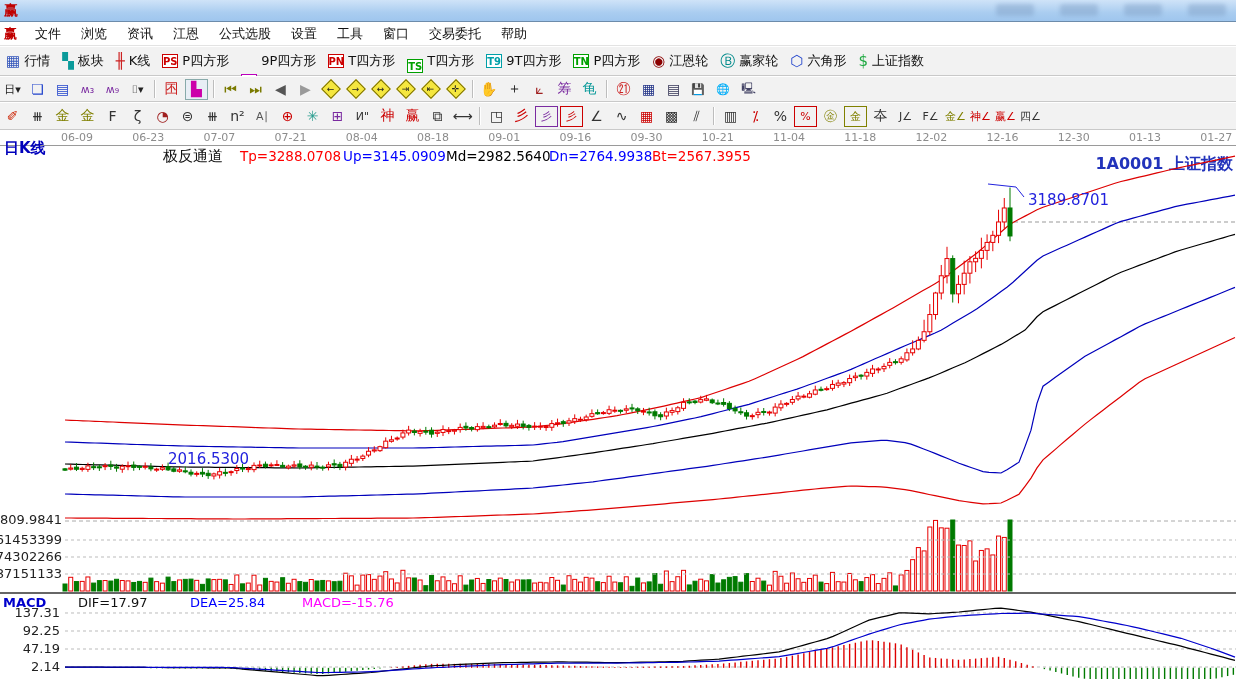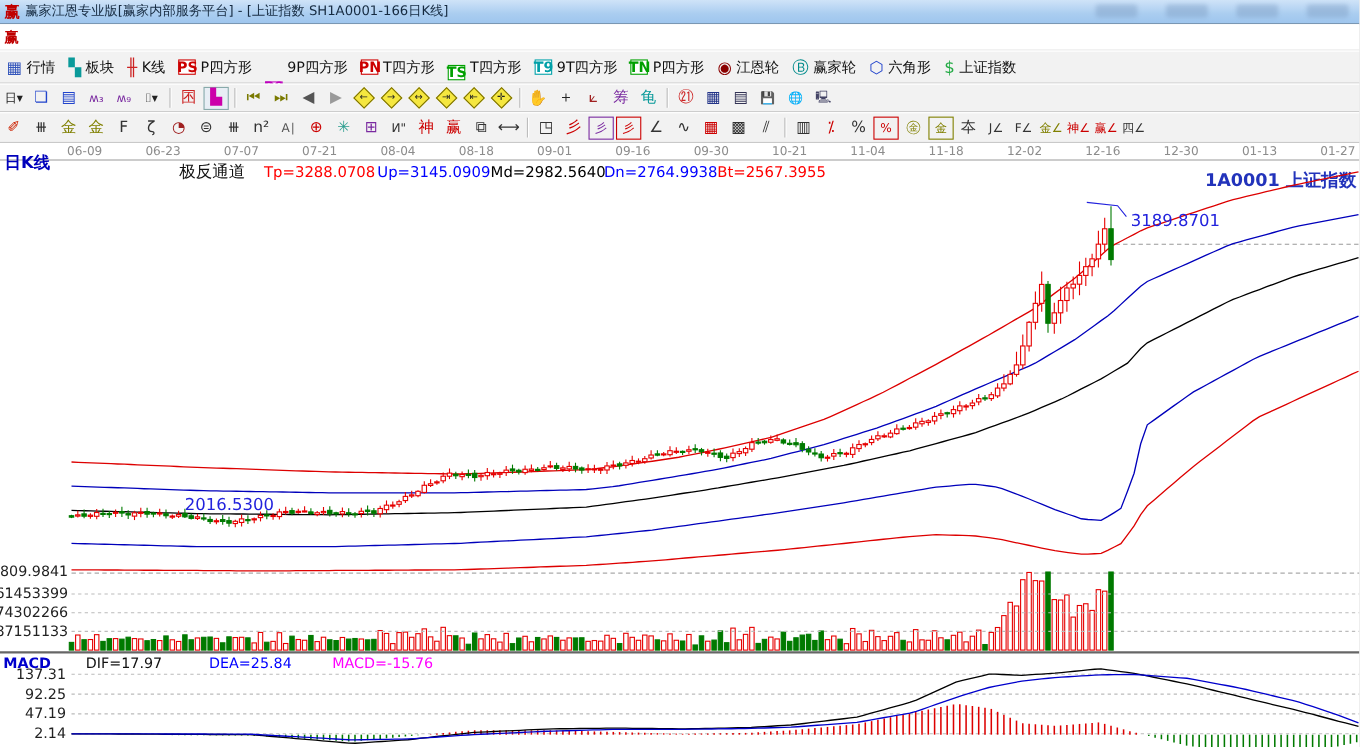--- a/index.html
+++ b/index.html
@@ -19,51 +19,62 @@
   .menubar .logo{color:#c00000;font-weight:bold;font-size:13px;margin:0 8px 0 4px;}
   .menu-item{font-size:13px;color:#111;padding:2px 10px;cursor:default;}
   
   .toolbar{position:absolute;left:0;width:1236px;background:#f2f2f2;display:flex;align-items:center;
     border-top:1px solid #ffffff;border-bottom:1px solid #c9c9c9;box-sizing:border-box;}
   .tb1{top:46px;height:30px;}
   .tb2{top:76px;height:26px;}
   .tb3{top:102px;height:28px;}
   .tb-item{display:flex;align-items:center;gap:4px;padding:2px 6px;font-size:13px;color:#111;cursor:default;}
   .badge{display:inline-flex;align-items:center;justify-content:center;width:16px;height:14px;
-    font-size:13px;font-weight:bold;background:#fff;box-sizing:border-box;}
+    font-size:10px;font-weight:bold;background:#fff;box-sizing:border-box;}
   .glyph16{font-size:15px;line-height:16px;}
   .icon-btn{width:23px;height:21px;display:inline-flex;align-items:center;justify-content:center;
     font-size:14px;margin:0 1px;cursor:default;box-sizing:border-box;}
   .icon-btn.pressed{border:1px solid #8aa;background:#e8eef5;}
   .tb-sep{width:1px;height:18px;background:#bdbdbd;margin:0 4px;box-shadow:1px 0 0 #fff;}
   .diamond{width:12px;height:12px;transform:rotate(45deg);background:#f5e73f;border:1px solid #7a6f00;
     display:flex;align-items:center;justify-content:center;}
   .diamond span{transform:rotate(-45deg);font-size:9px;color:#222;line-height:1;}
   .boxed{border:1px solid currentColor;padding:0 1px;font-size:11px;}
   
   .chart-wrap{position:absolute;left:0;top:130px;width:1236px;height:549px;background:#fff;}
   svg text{font-family:"DejaVu Sans","Liberation Sans",sans-serif;}
 </style>
 </head>
 <body>
 <div class="app">
 
   <div class="titlebar">
     <span class="logo">赢</span>
-    <span class="title">赢家江恩专业版[赢家内部服务平台] - [上证指数  SH1A0001-166日K线]</span>
     <div class="ghosts">
       <div class="ghost"></div>
       <div class="ghost"></div>
       <div class="ghost"></div>
       <div class="ghost"></div>
     </div>
   </div>
 
   <div class="menubar">
     <span class="logo">赢</span>
+    <span id="menu-items" style="display: inline-flex;">
+        <span class="menu-item">文件</span>
+        <span class="menu-item">浏览</span>
+        <span class="menu-item">资讯</span>
+        <span class="menu-item">江恩</span>
+        <span class="menu-item">公式选股</span>
+        <span class="menu-item">设置</span>
+        <span class="menu-item">工具</span>
+        <span class="menu-item">窗口</span>
+        <span class="menu-item">交易委托</span>
+        <span class="menu-item">帮助</span>
+      </span>
   </div>
 
   <div class="toolbar tb1" id="toolbar-main">
       <div class="tb-item">
         <span class="glyph16" style="color: rgb(51, 85, 187);">▦</span>
         <span>行情</span>
       </div>
       <div class="tb-item">
         <span class="glyph16" style="color: rgb(10, 154, 154);">▚</span>
         <span>板块</span>

